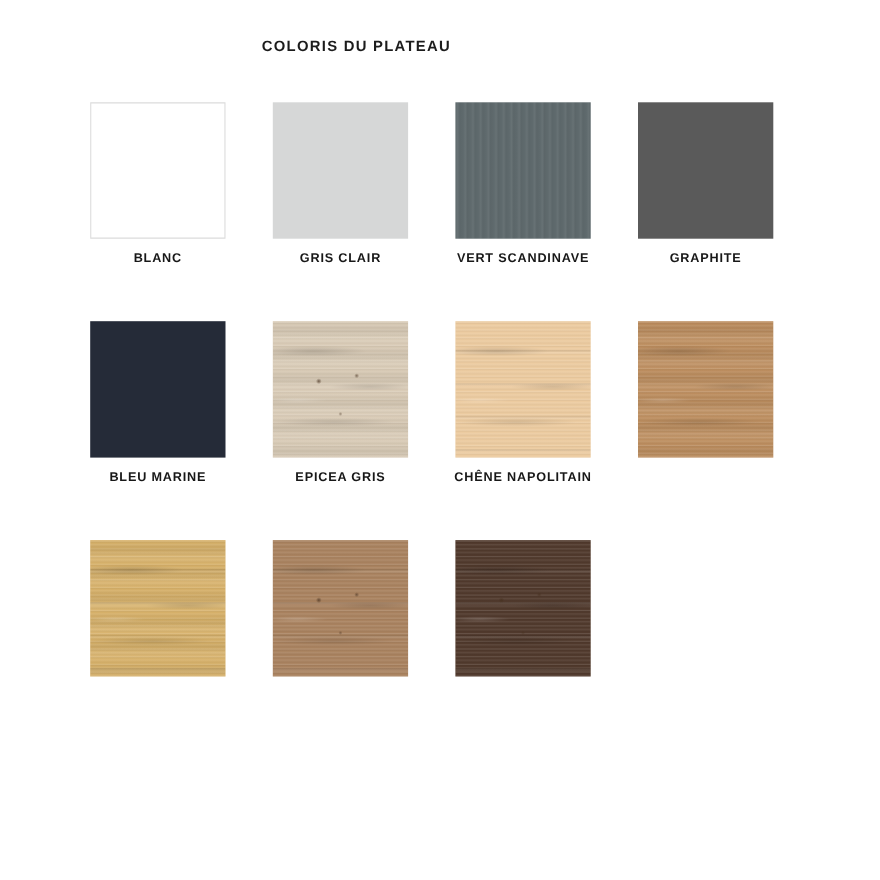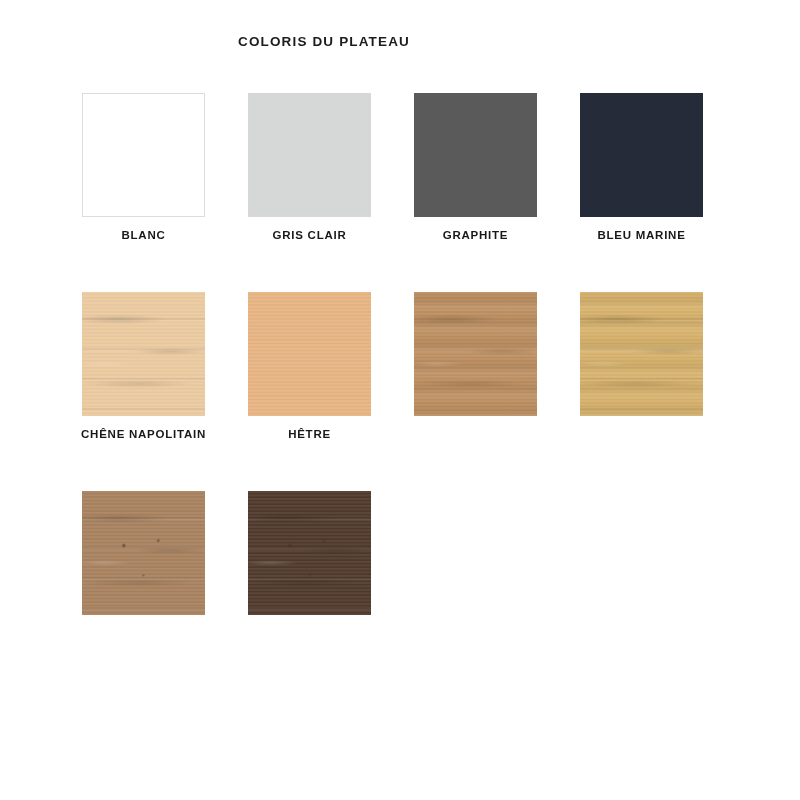--- a/index.html
+++ b/index.html
@@ -139,42 +139,51 @@
 <div id="swatch-grid">
     <div class="swatch-cell">
       <div class="swatch-chip has-border" style="background-color: rgb(255, 255, 255);"></div>
       <div class="swatch-label">BLANC</div>
     </div>
     <div class="swatch-cell">
       <div class="swatch-chip" style="background-color: rgb(214, 215, 215);"></div>
       <div class="swatch-label">GRIS CLAIR</div>
     </div>
     <div class="swatch-cell">
+      <div class="swatch-chip" style="background-color: rgb(95, 106, 109);">
+        <div class="grain vert"></div>
+      </div>
+      <div class="swatch-label">VERT SCANDINAVE</div>
+    </div>
+    <div class="swatch-cell">
       <div class="swatch-chip" style="background-color: rgb(90, 90, 90);"></div>
       <div class="swatch-label">GRAPHITE</div>
     </div>
     <div class="swatch-cell">
       <div class="swatch-chip" style="background-color: rgb(37, 43, 56);"></div>
       <div class="swatch-label">BLEU MARINE</div>
     </div>
     <div class="swatch-cell">
+      <div class="swatch-chip" style="background-color: rgb(217, 203, 182);">
+        <div class="grain fine"></div>
+        <div class="grain bands"></div>
+        <div class="grain knots"></div>
+        <div class="grain streaks"></div>
+      </div>
+      <div class="swatch-label">EPICEA GRIS</div>
+    </div>
+    <div class="swatch-cell">
       <div class="swatch-chip" style="background-color: rgb(236, 203, 160);">
         <div class="grain fine"></div>
         <div class="grain planks"></div>
         <div class="grain streaks"></div>
       </div>
       <div class="swatch-label">CHÊNE NAPOLITAIN</div>
     </div>
     <div class="swatch-cell">
-      <div class="swatch-chip" style="background-color: rgb(232, 181, 131);">
-        <div class="grain fine"></div>
-      </div>
-      <div class="swatch-label">HÊTRE</div>
-    </div>
-    <div class="swatch-cell">
       <div class="swatch-chip" style="background-color: rgb(189, 142, 95);">
         <div class="grain fine"></div>
         <div class="grain bands"></div>
         <div class="grain streaks"></div>
       </div>
     </div>
     <div class="swatch-cell">
       <div class="swatch-chip" style="background-color: rgb(215, 177, 106);">
         <div class="grain fine"></div>
         <div class="grain planks"></div>

